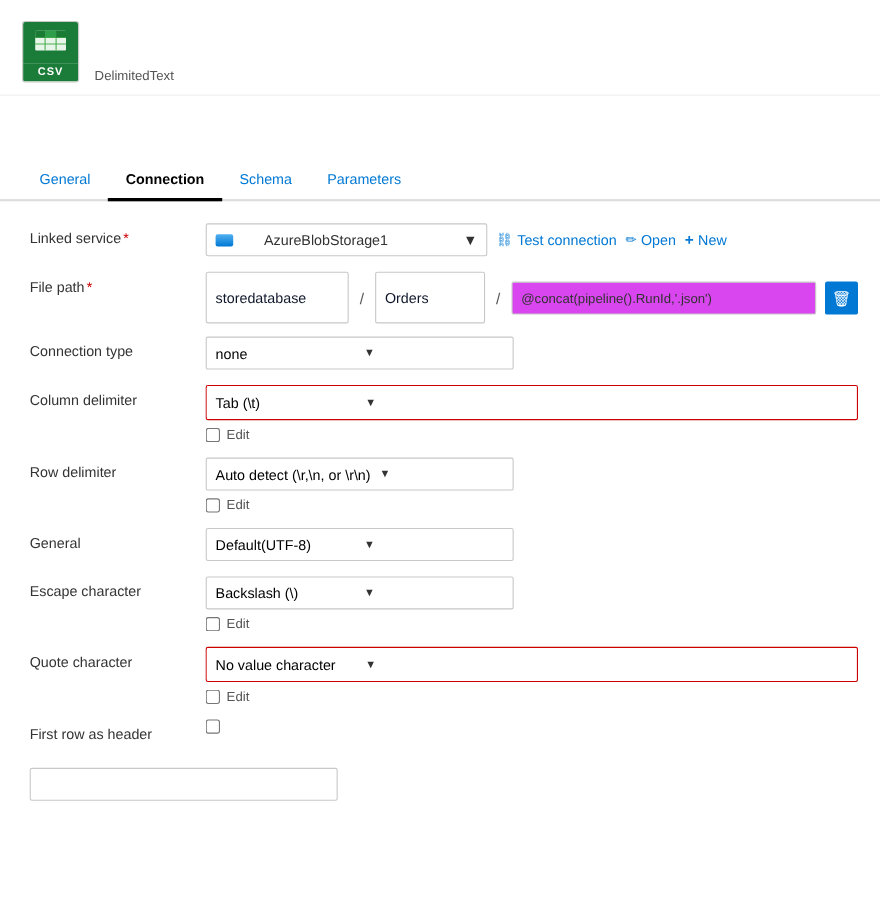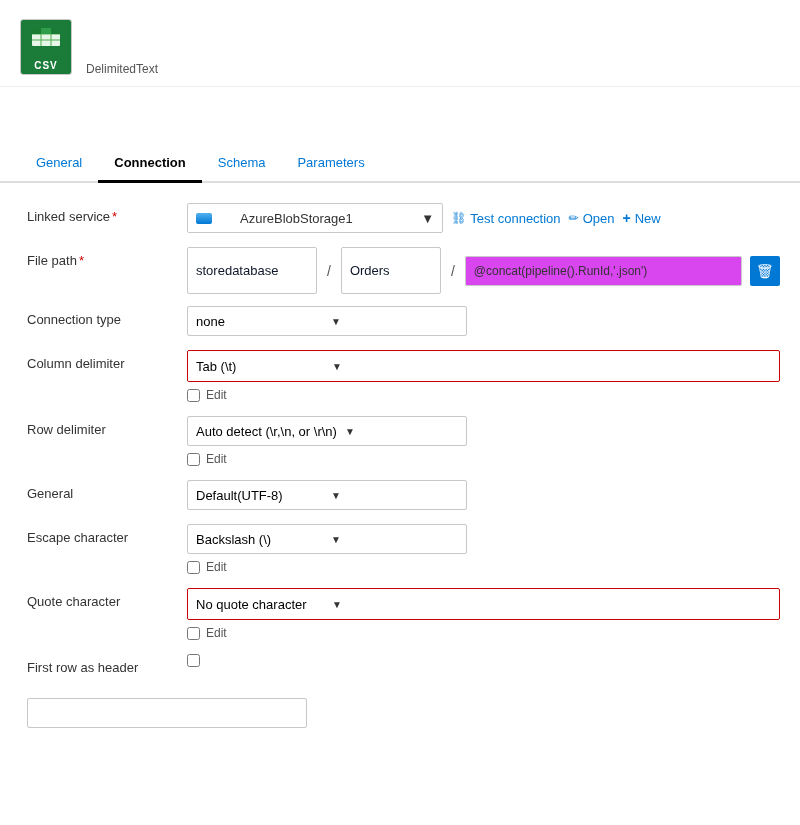--- a/index.html
+++ b/index.html
@@ -437,21 +437,21 @@
           <span class="edit-label">Edit</span>
         </div>
       </div>
     </div>
 
     <div class="form-row">
       <div class="form-label">Quote character</div>
       <div class="form-controls">
         <div style="border: 1.5px solid #cc0000; border-radius: 2px; display: inline-block;">
           <div class="select-box select-wide" style="border: none; margin: 0;">
-            <span>No quote character</span>
+            <span>No value character</span>
             <span class="caret">▼</span>
           </div>
         </div>
         <div class="edit-row">
           <input type="checkbox" class="checkbox-input" style="">
           <span class="edit-label">Edit</span>
         </div>
       </div>
     </div>
 

